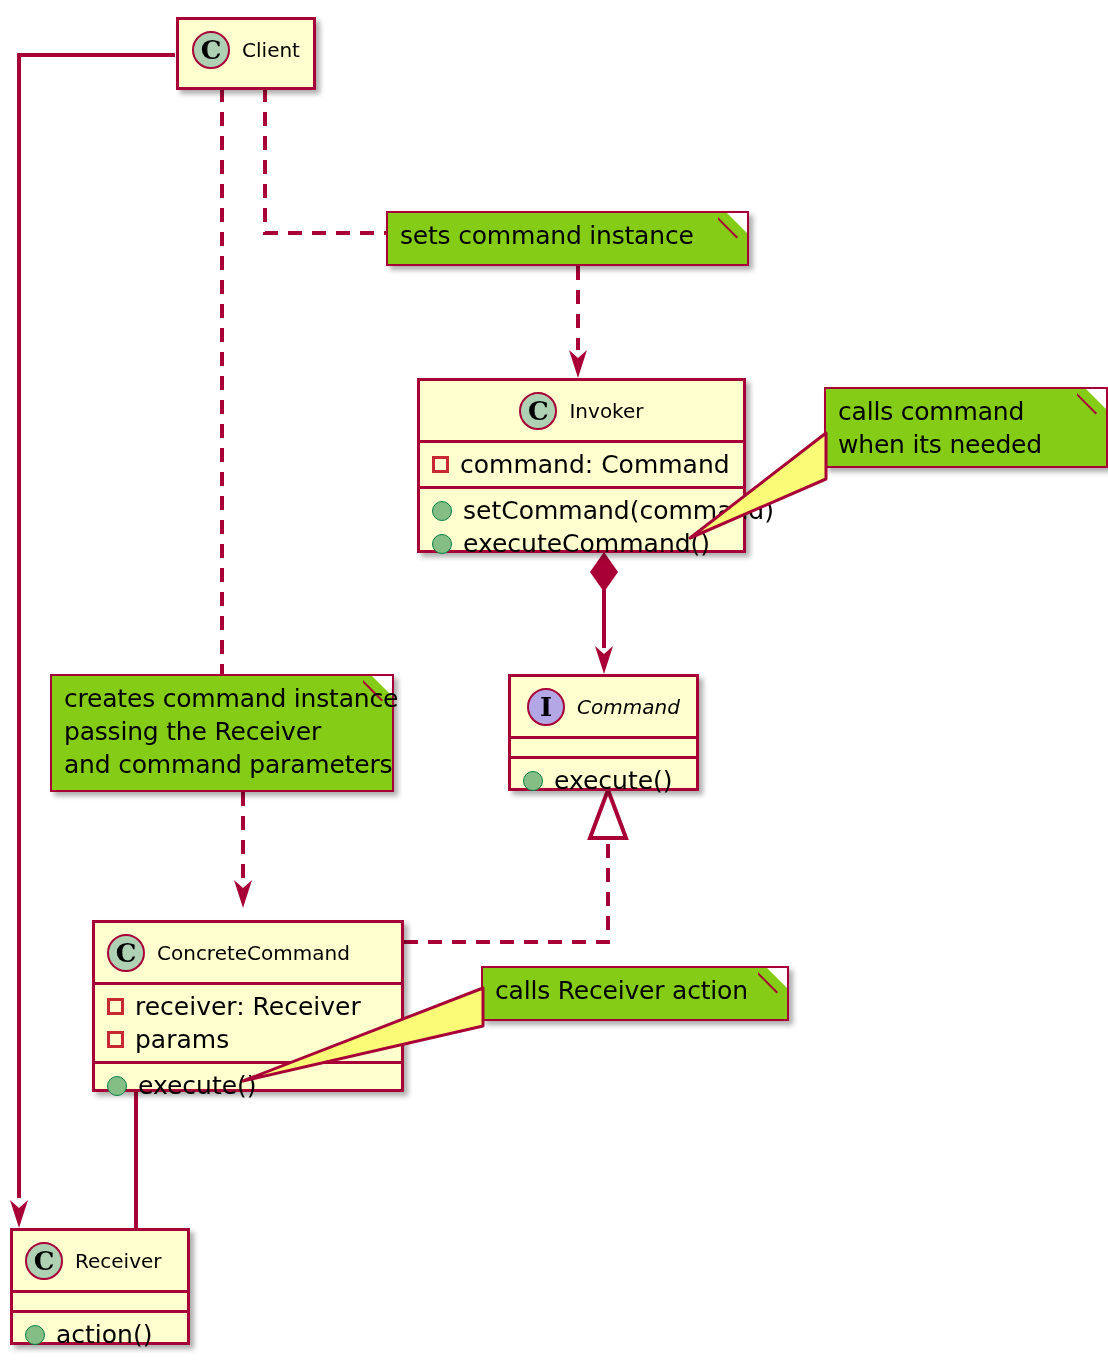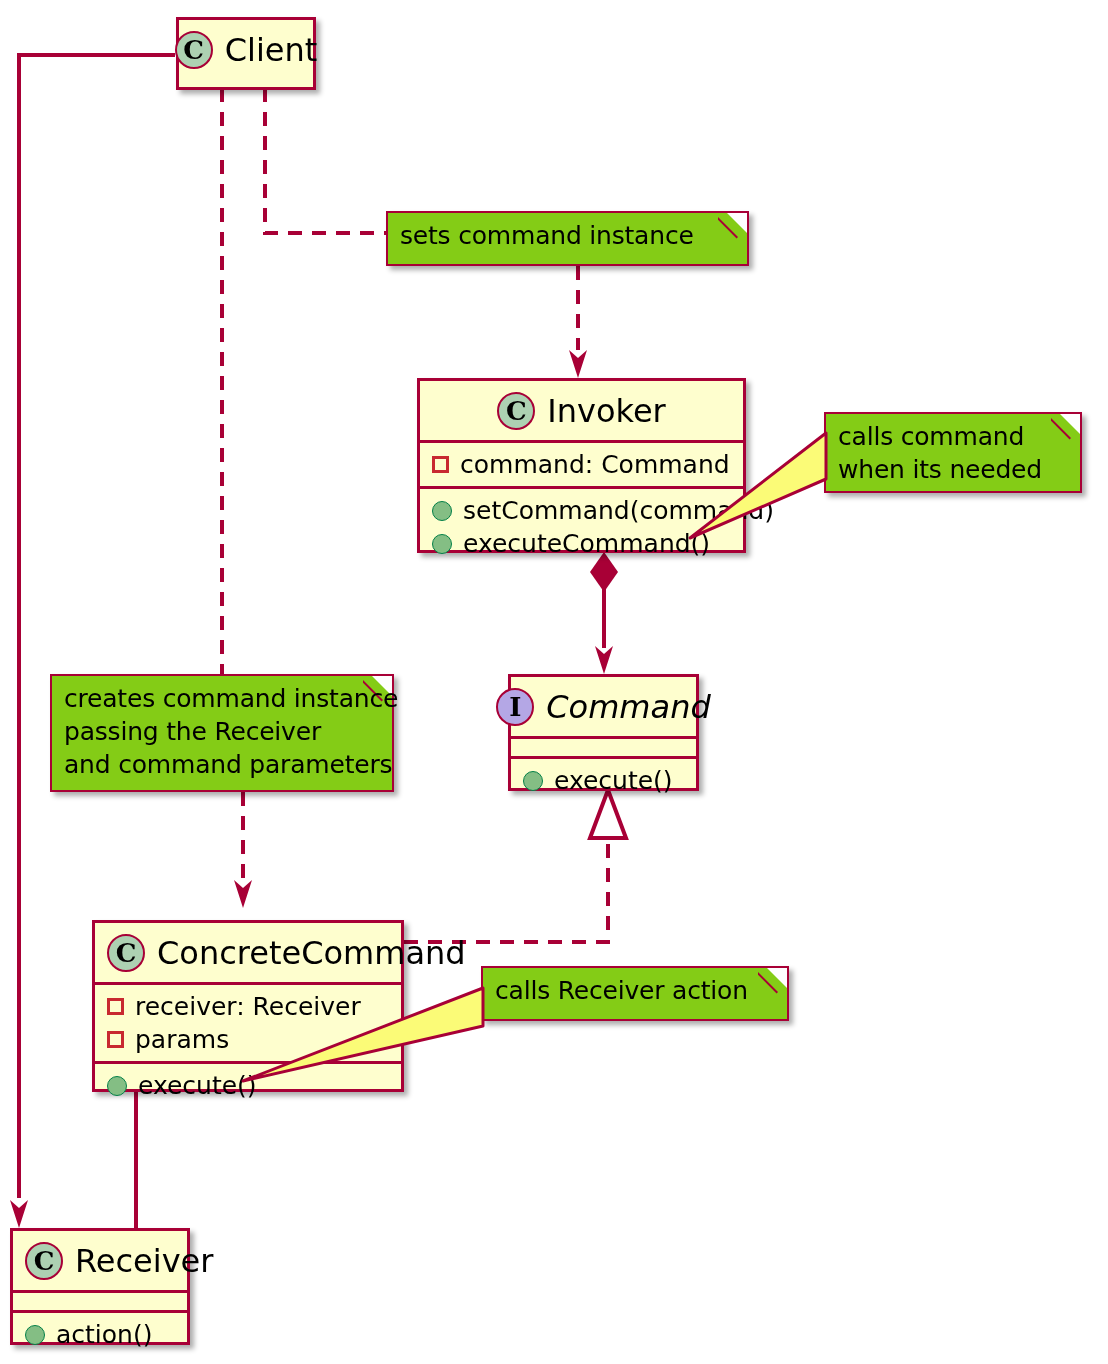--- a/index.html
+++ b/index.html
@@ -75,21 +75,21 @@
     display: flex;
     align-items: center;
     justify-content: center;
   }
   .cls-sep {
     height: 3px;
     background: #A80036;
     width: 100%;
   }
   .cls-name {
-    font-size: 32px;
+    font-size: 20px;
     color: #000000;
     margin-left: 12px;
     white-space: nowrap;
   }
   .cls-name.iface {
     font-style: italic;
     text-align: right;
   }
   .icon-circle {
     width: 38px;
@@ -305,21 +305,21 @@
 
   <div class="uml-note" style="left:386px; top:211px; width:363px; height:55px;">
     <div class="note-fold"></div>
     <div class="note-fold-line"></div>
     <div class="note-text">sets command instance</div>
   </div>
 
   <svg class="links links-top" viewBox="0 0 1108 1364">
     <path d="M826,433 L826,479 L690,538 Z" fill="#FBFB77" stroke="#A80036" stroke-width="3" stroke-linejoin="round"></path>
   </svg>
-  <div class="uml-note" style="left:824px; top:412px; width:258px; height:81px;">
+  <div class="uml-note" style="left:824px; top:387px; width:284px; height:81px;">
     <div class="note-fold"></div>
     <div class="note-fold-line"></div>
     <div class="note-text">calls command
 when its needed</div>
   </div>
 
   <div class="uml-note" style="left:50px; top:674px; width:344px; height:118px;">
     <div class="note-fold"></div>
     <div class="note-fold-line"></div>
     <div class="note-text">creates command instance

